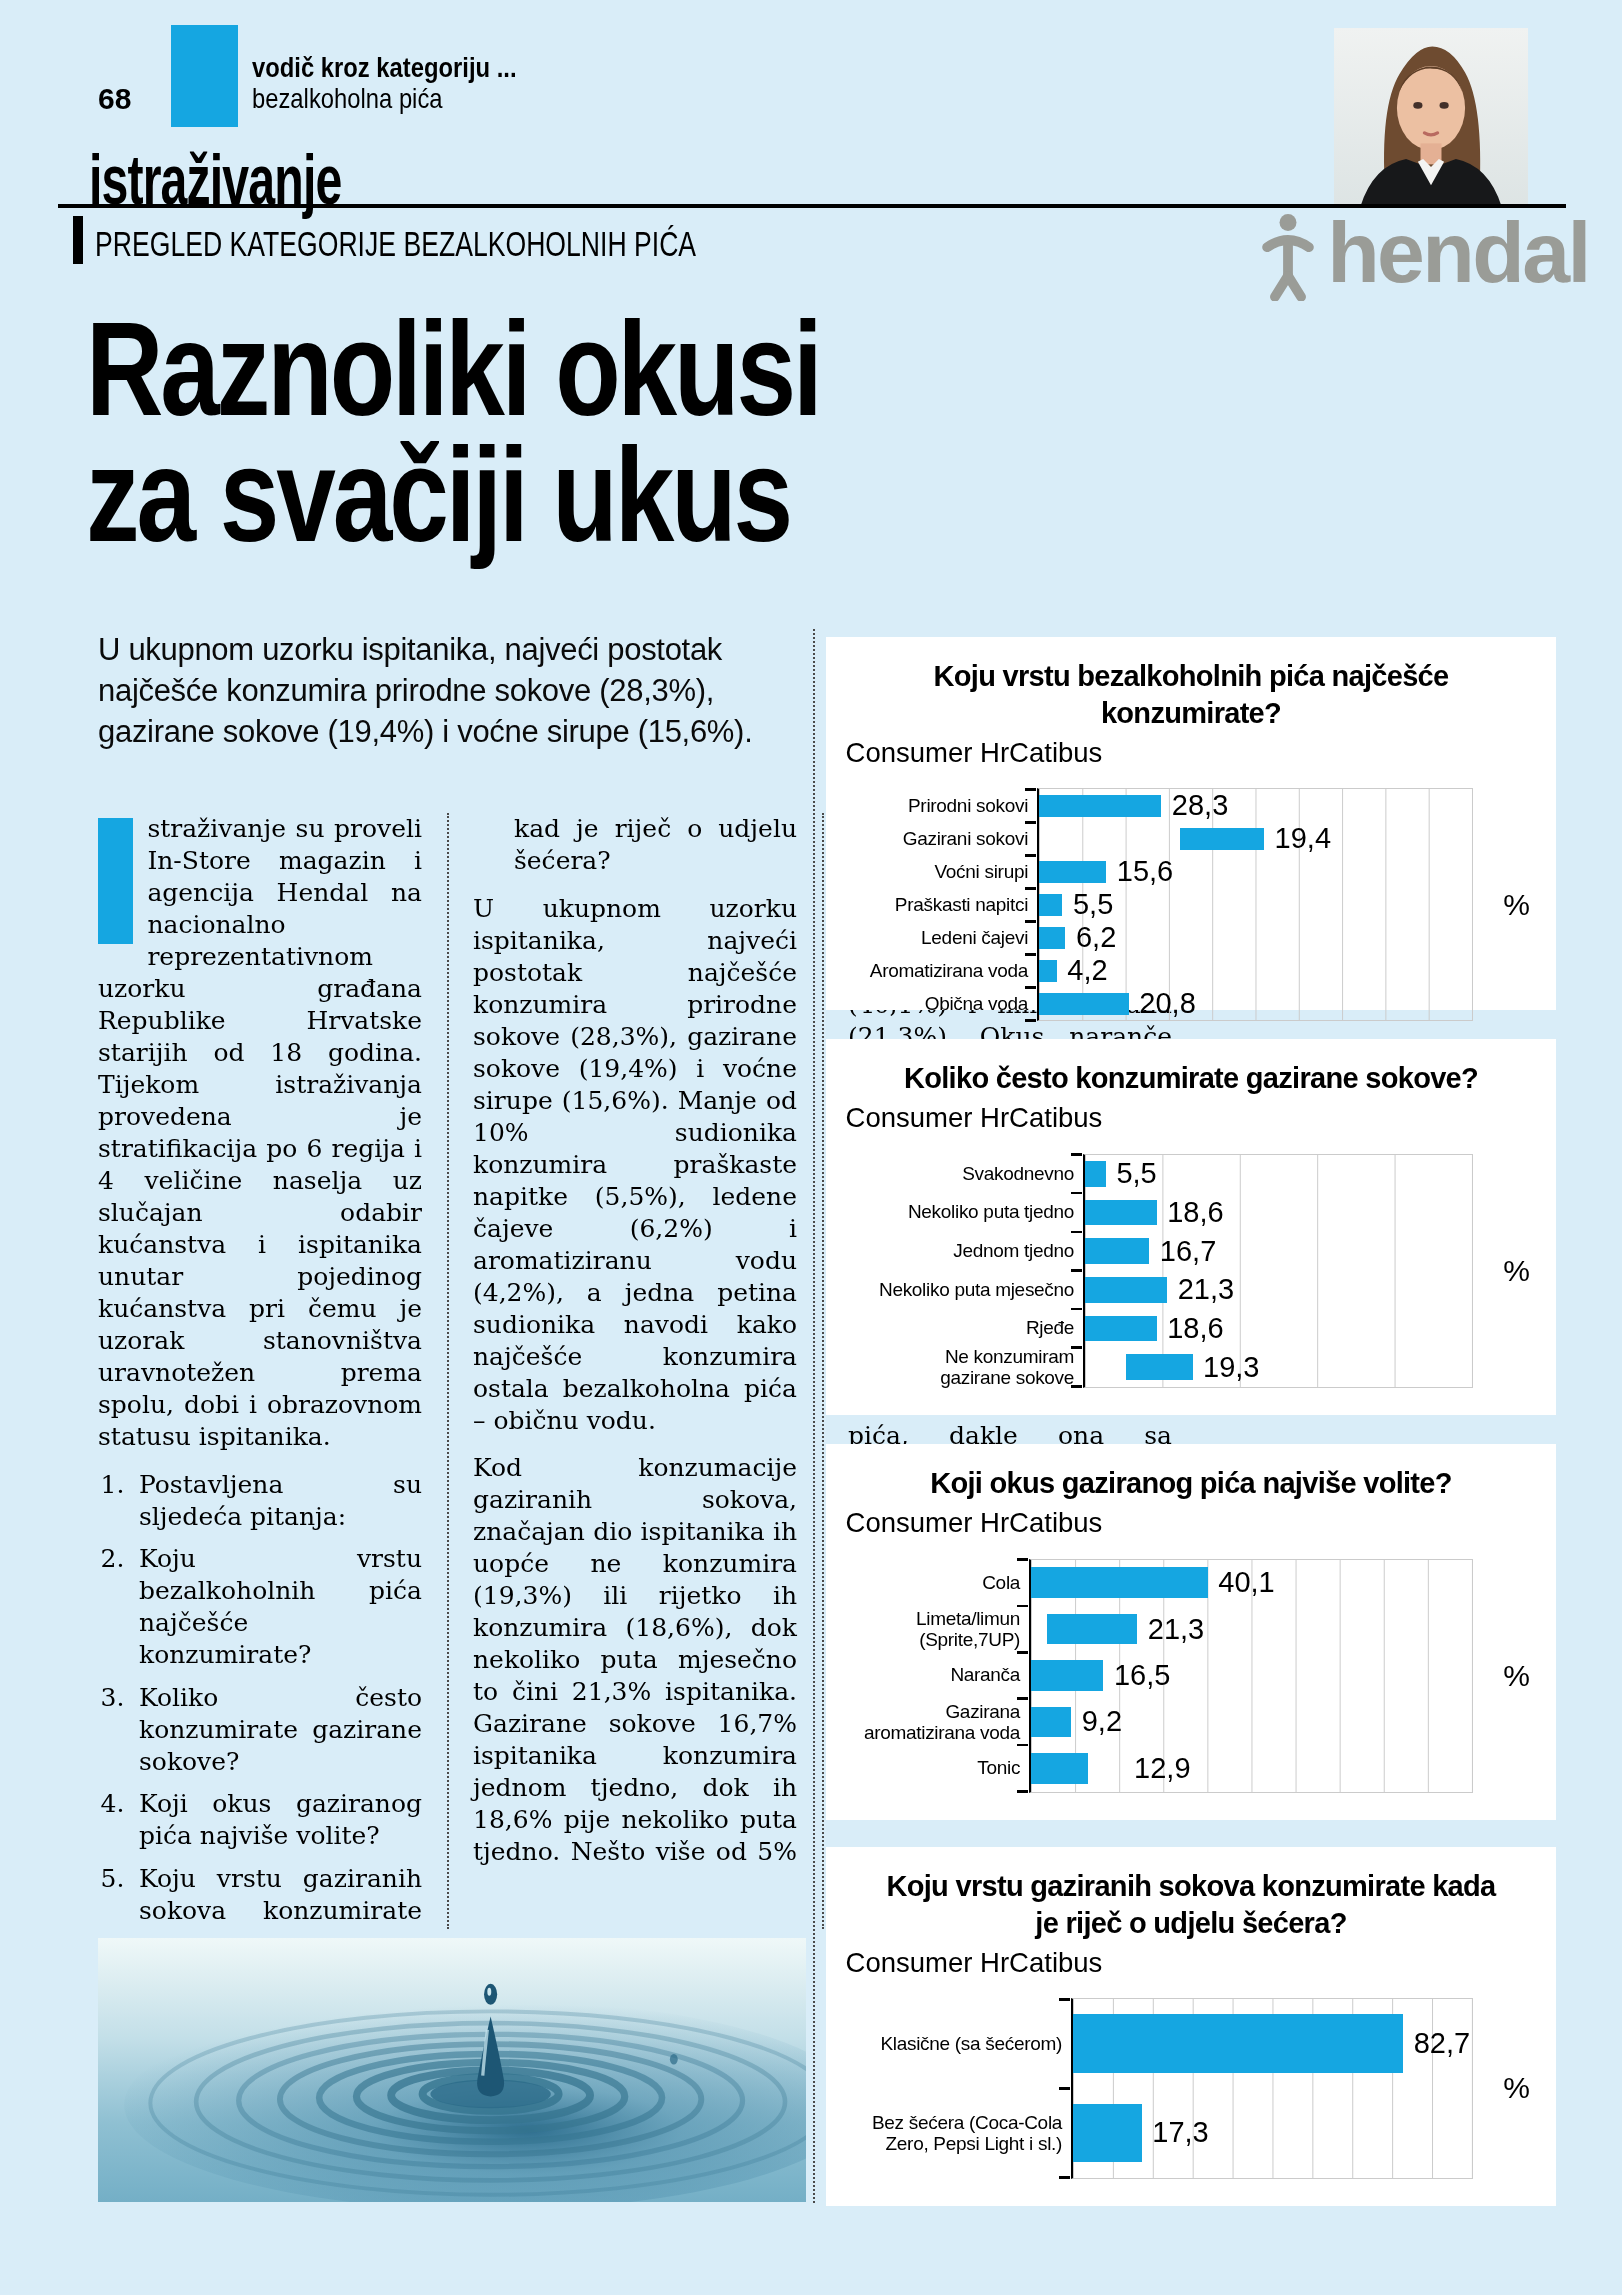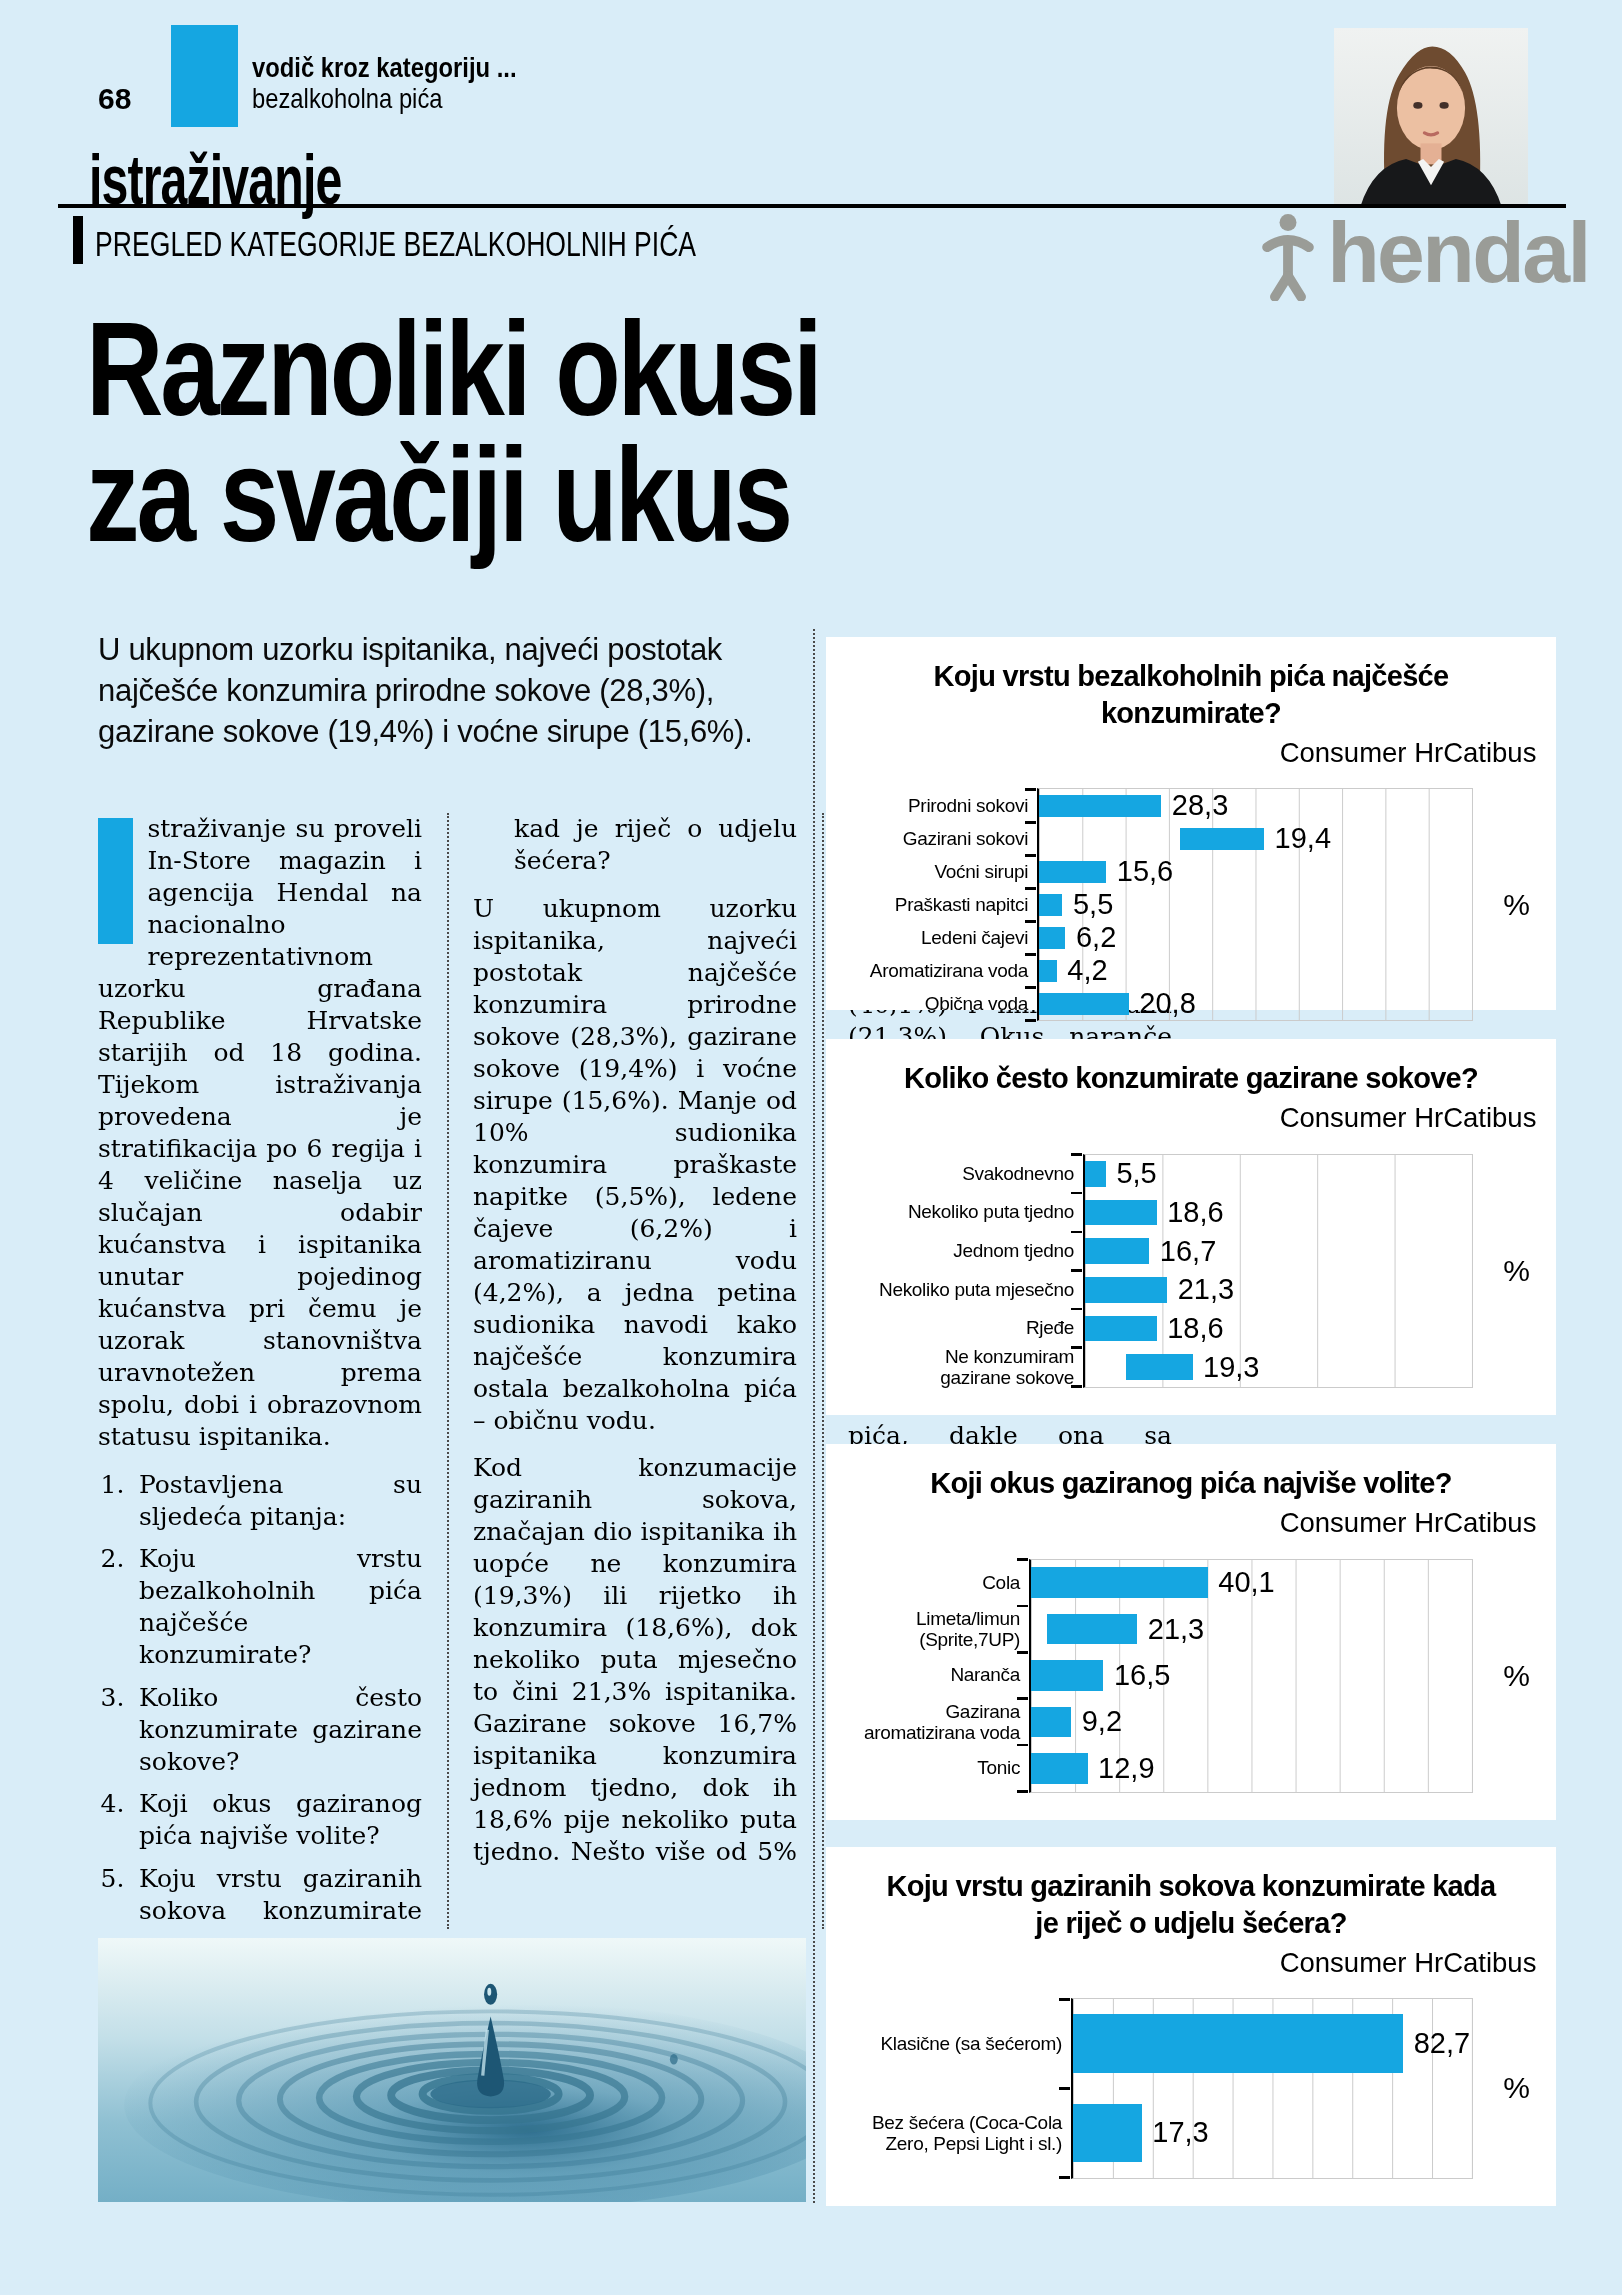--- a/index.html
+++ b/index.html
@@ -59,21 +59,21 @@
 
   
   .chart-card{left:826px;width:730px;background:var(--card-bg);
               display:flex;flex-direction:column;padding:17px 19.6px 19.6px}
   .card-1{top:637px;height:373px}
   .card-2{top:1039px;height:376px}
   .card-3{top:1444px;height:376px}
   .card-4{top:1847px;height:359px}
   .c-title{text-align:center;font-weight:bold;font-size:29px;line-height:1.27;
            letter-spacing:-0.7px;max-width:628px;margin:3.9px auto 0}
-  .c-sub{text-align:right;font-size:27.5px;margin-top:5.2px}
+  .c-sub{text-align:left;font-size:27.5px;margin-top:5.2px}
   .chart-body{flex:1;position:relative;margin:19.6px 0 7.9px}
   .c-plot{position:relative;height:100%;margin-right:63px;
           border:1.3px solid var(--grid);border-left:2.6px solid #000;
           background-image:linear-gradient(to right,var(--grid) 1.3px,transparent 1.3px)}
   .c-plot::after{content:"";position:absolute;left:-13.7px;bottom:-1.3px;width:11px;height:2.6px;background:#000}
   .c-row{position:relative;display:flex;align-items:center}
   .c-row::before{content:"";position:absolute;left:-13.7px;top:-1.3px;width:11px;height:2.6px;background:#000}
   .c-label{position:absolute;right:calc(100% + 10.5px);top:50%;transform:translateY(-50%);
            width:calc(var(--lw) - 15.7px);text-align:right;font-size:19px;line-height:1.12;
            letter-spacing:-0.3px;white-space:pre-line}
@@ -264,21 +264,21 @@
             <span class="c-label">Naranča</span>
             <div class="c-bar" style="width: 16.5%;"></div>
             <span class="c-val">16,5</span>
           </div>
           <div class="c-row" style="height: 20%;">
             <span class="c-label">Gazirana
 aromatizirana voda</span>
             <div class="c-bar" style="width: 9.2%;"></div>
             <span class="c-val">9,2</span>
           </div>
-          <div class="c-row" style="height: 20%;">
+          <div class="c-row" style="height: 20%; gap: 36px;">
             <span class="c-label">Tonic</span>
             <div class="c-bar" style="width: 12.9%;"></div>
             <span class="c-val">12,9</span>
           </div>
         </div>
       <div class="c-pct">%</div>
     </div>
   </div>
   <div class="abs chart-card card-4" style="--lw: 225px;">
     <div class="c-title">Koju vrstu gaziranih sokova konzumirate kada je riječ o udjelu šećera?</div>

